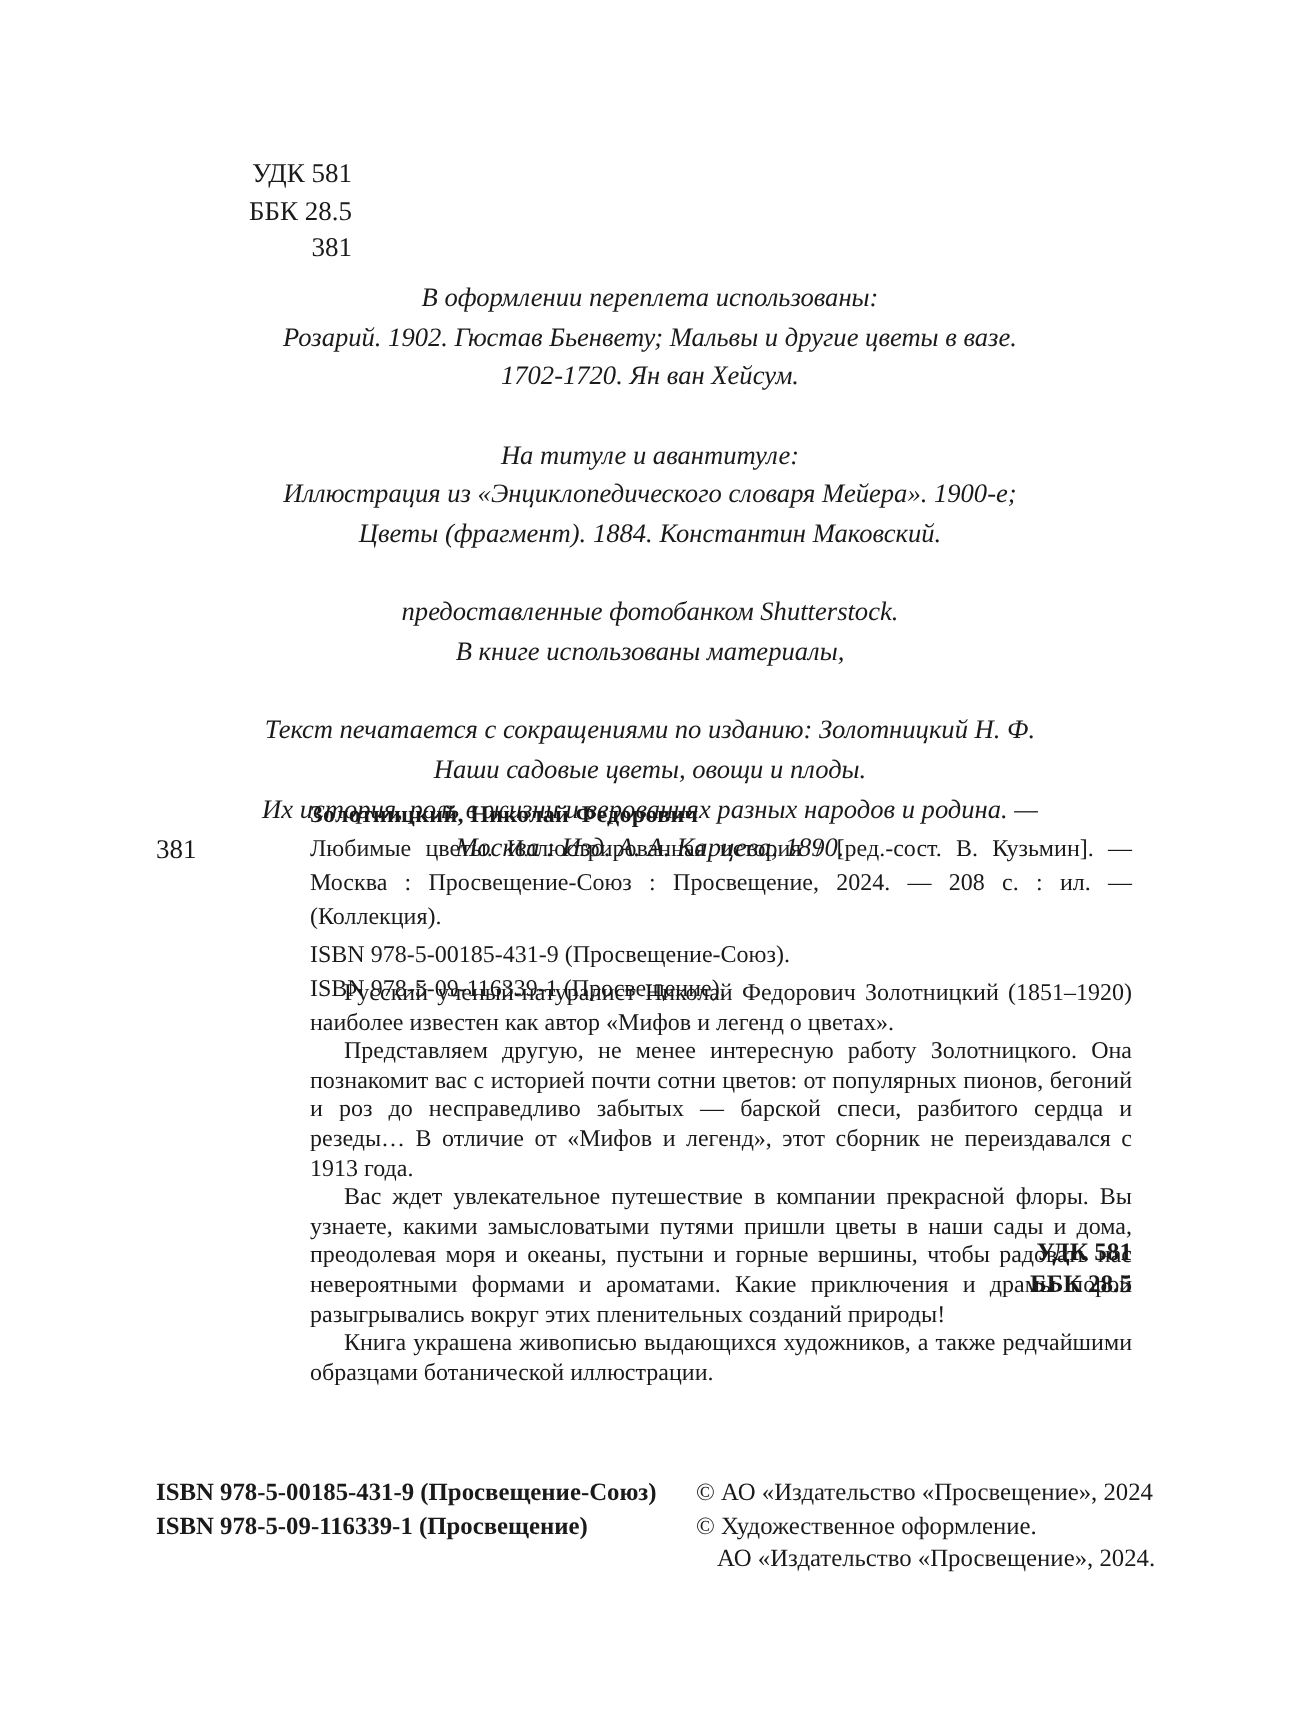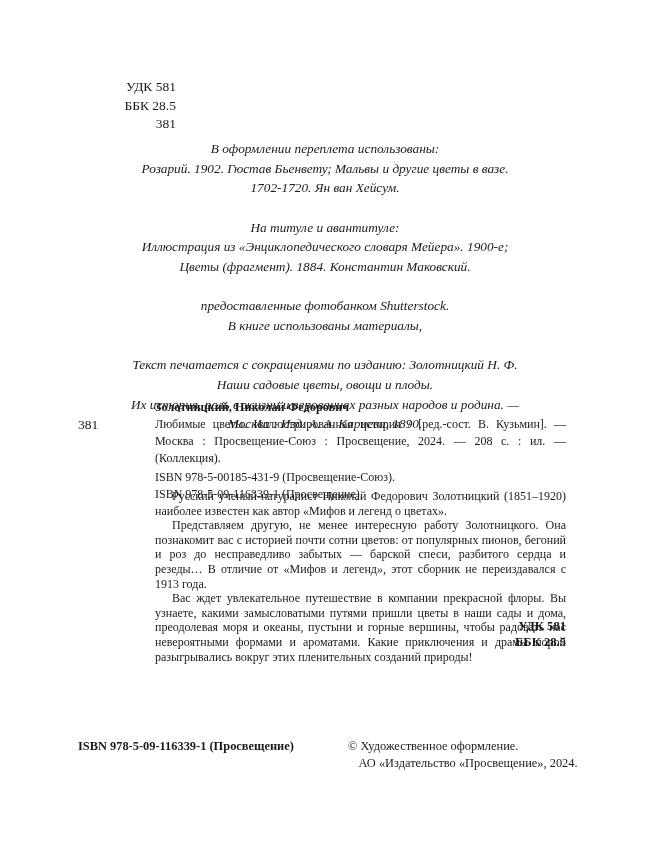--- a/index.html
+++ b/index.html
@@ -188,30 +188,33 @@
         <div>ISBN 978-5-00185-431-9 (Просвещение-Союз).</div>
         <div>ISBN 978-5-09-116339-1 (Просвещение).</div>
       </div>
     </div>
   </div>
 
   <div class="annotation">
     <p>Русский ученый-натуралист Николай Федорович Золотницкий (1851–1920) наиболее известен как автор «Мифов и легенд о цветах».</p>
     <p>Представляем другую, не менее интересную работу Золотницкого. Она познакомит вас с историей почти сотни цветов: от популярных пионов, бегоний и роз до несправедливо забытых — барской спеси, разбитого сердца и резеды… В отличие от «Мифов и легенд», этот сборник не переиздавался с 1913 года.</p>
     <p>Вас ждет увлекательное путешествие в компании прекрасной флоры. Вы узнаете, какими замысловатыми путями пришли цветы в наши сады и дома, преодолевая моря и океаны, пустыни и горные вершины, чтобы радовать нас невероятными формами и ароматами. Какие приключения и драмы порой разыгрывались вокруг этих пленительных созданий природы!</p>
+    <p>Книга украшена живописью выдающихся художников, а также редчайшими образцами ботанической иллюстрации.</p>
   </div>
 
   <div class="classification-bottom">
     <div>УДК 581</div>
     <div>ББК 28.5</div>
   </div>
 
   <div class="footer">
     <div class="footer-isbns">
+      <div>ISBN 978-5-00185-431-9 (Просвещение-Союз)</div>
       <div>ISBN 978-5-09-116339-1 (Просвещение)</div>
     </div>
     <div class="footer-rights">
+      <div class="line">© АО «Издательство «Просвещение», 2024</div>
       <div class="line">© Художественное оформление.</div>
       <div class="line indent">АО «Издательство «Просвещение», 2024.</div>
     </div>
   </div>
 
 </div>
 
 </body></html>

